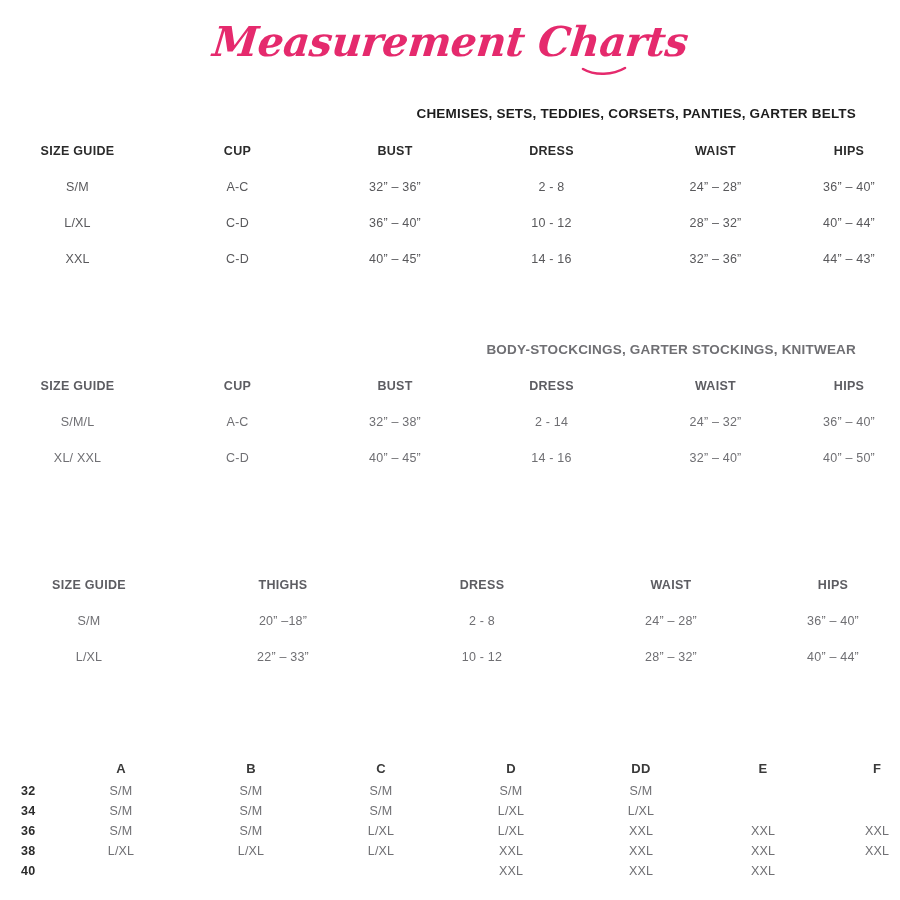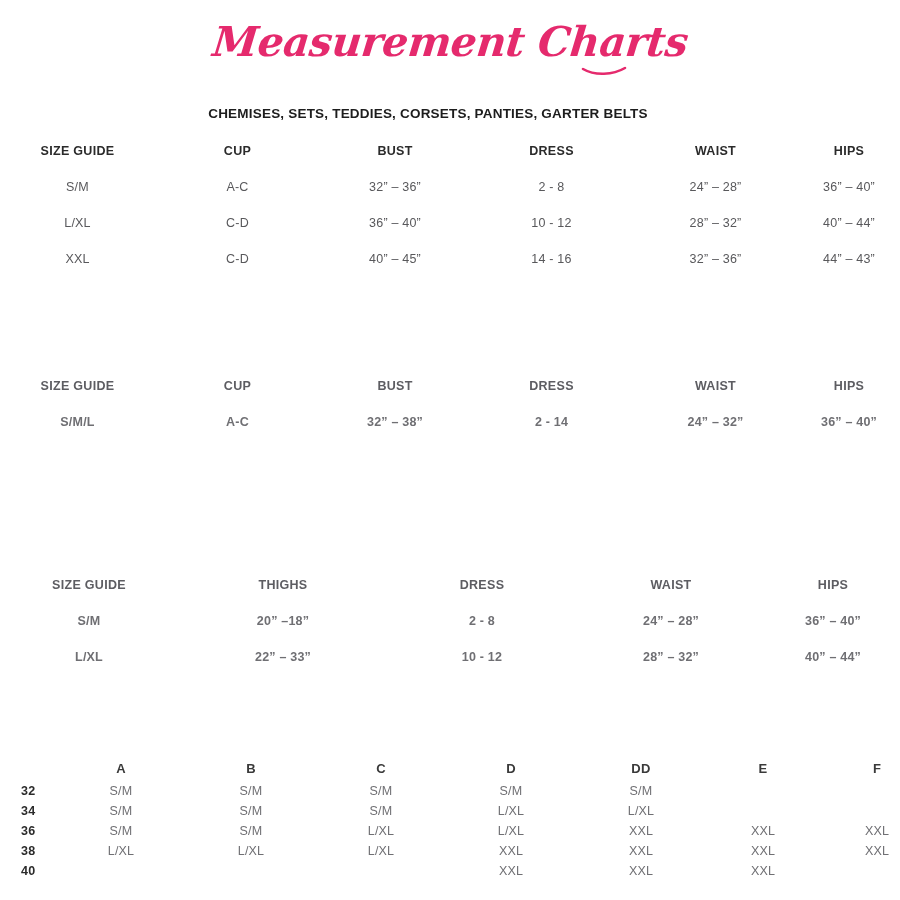--- a/index.html
+++ b/index.html
@@ -49,21 +49,21 @@
     width: 42px;
     height: 10px;
     overflow: visible;
   }
 
   
   .section-title {
     position: absolute;
     width: 856px;
     left: 0;
-    text-align: center;
+    text-align: right;
     font-size: 13.5px;
     font-weight: bold;
     letter-spacing: 0.2px;
     white-space: nowrap;
   }
   .section-title.dark { color: #1d1d1d; }
   .section-title.muted { color: #6f6f73; }
 
   
   .tbl {
@@ -88,21 +88,21 @@
     height: 36px;
     margin-left: 28px;
   }
   .tbl td {
     font-size: 12.5px;
     color: #58585b;
     height: 36px;
     letter-spacing: 0.2px;
   }
   .tbl.muted th { color: #5d5d62; }
-  .tbl.muted td { color: #6f6f73; font-weight: bold; }
+  .tbl.muted td { color: #6f6f73; }
 
   
   .cols6 col.c1 { width: 155px; }
   .cols6 col.c2 { width: 165px; }
   .cols6 col.c3 { width: 150px; }
   .cols6 col.c4 { width: 163px; }
   .cols6 col.c5 { width: 165px; }
   .cols6 col.c6 { width: 102px; }
 
   
@@ -191,20 +191,21 @@
         <td>XXL</td>
         <td>C-D</td>
         <td>40” – 45”</td>
         <td>14 - 16</td>
         <td>32” – 36”</td>
         <td>44” – 43”</td>
       </tr>
     </tbody>
   </table>
 
+  <div class="section-title muted" style="top:342px;">BODY-STOCKCINGS, GARTER STOCKINGS, KNITWEAR</div>
 
   <table class="tbl cols6 muted" style="top:368px;">
     <colgroup>
         <col class="c1">
         <col class="c2">
         <col class="c3">
         <col class="c4">
         <col class="c5">
         <col class="c6">
       </colgroup>
@@ -219,20 +220,28 @@
       </tr>
     </thead>
     <tbody>
       <tr>
         <td>S/M/L</td>
         <td>A-C</td>
         <td>32” – 38”</td>
         <td>2 - 14</td>
         <td>24” – 32”</td>
         <td>36” – 40”</td>
+      </tr>
+      <tr>
+        <td>XL/ XXL</td>
+        <td>C-D</td>
+        <td>40” – 45”</td>
+        <td>14 - 16</td>
+        <td>32” – 40”</td>
+        <td>40” – 50”</td>
       </tr>
     </tbody>
   </table>
 
 
   <table class="tbl cols5 muted" style="top:567px;">
     <colgroup>
         <col class="c1">
         <col class="c2">
         <col class="c3">

